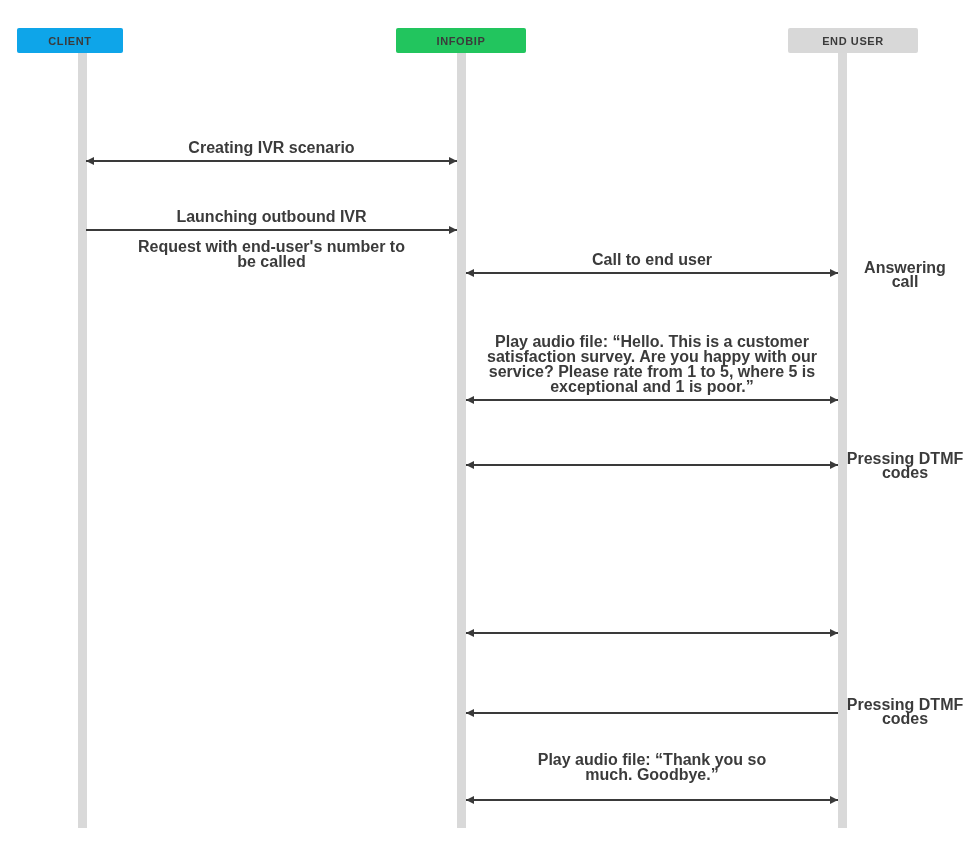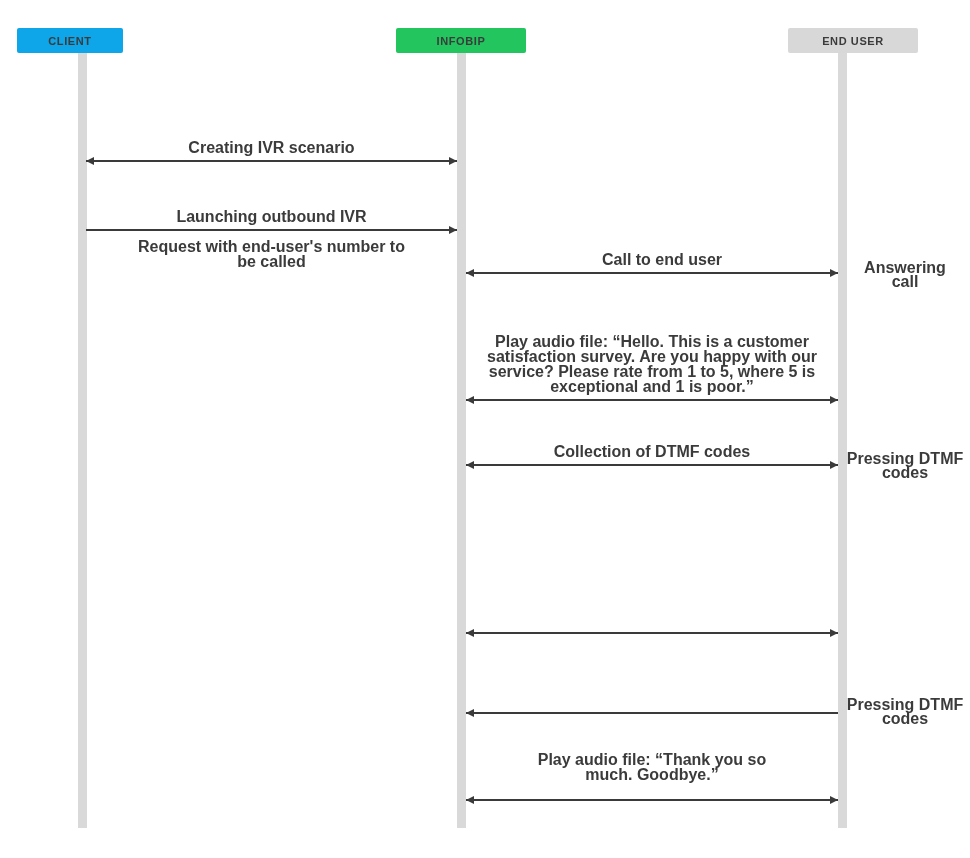--- a/index.html
+++ b/index.html
@@ -80,32 +80,31 @@
     <div class="head head-right" style="left: 449px; top: 157px; border-left-color: rgb(58, 58, 58);"></div>
     <div class="msg-label" style="left: 61.5px; width: 420px; bottom: 703px; color: rgb(59, 59, 59);">Creating IVR scenario</div>
     <div class="msg-line" style="left: 86px; width: 371px; top: 229px; background: rgb(58, 58, 58);"></div>
     <div class="head head-right" style="left: 449px; top: 226px; border-left-color: rgb(58, 58, 58);"></div>
     <div class="msg-label" style="left: 61.5px; width: 420px; top: 239px; color: rgb(59, 59, 59);">Request with end-user's number to
 be called</div>
     <div class="msg-label" style="left: 61.5px; width: 420px; bottom: 634px; color: rgb(59, 59, 59);">Launching outbound IVR</div>
     <div class="msg-line" style="left: 466px; width: 372px; top: 272px; background: rgb(58, 58, 58);"></div>
     <div class="head head-left" style="left: 466px; top: 269px; border-right-color: rgb(58, 58, 58);"></div>
     <div class="head head-right" style="left: 830px; top: 269px; border-left-color: rgb(58, 58, 58);"></div>
-    <div class="msg-label" style="left: 452px; width: 420px; bottom: 591px; color: rgb(59, 59, 59);">Call to end user</div>
+    <div class="msg-label" style="left: 442px; width: 420px; bottom: 591px; color: rgb(59, 59, 59);">Call to end user</div>
     <div class="msg-line" style="left: 466px; width: 372px; top: 399px; background: rgb(58, 58, 58);"></div>
     <div class="head head-left" style="left: 466px; top: 396px; border-right-color: rgb(58, 58, 58);"></div>
     <div class="head head-right" style="left: 830px; top: 396px; border-left-color: rgb(58, 58, 58);"></div>
     <div class="msg-label" style="left: 442px; width: 420px; bottom: 464px; color: rgb(59, 59, 59); margin-top: 44px;">Play audio file: “Hello. This is a customer
 satisfaction survey. Are you happy with our
 service? Please rate from 1 to 5, where 5 is
 exceptional and 1 is poor.”</div>
     <div class="msg-line" style="left: 466px; width: 372px; top: 464px; background: rgb(58, 58, 58);"></div>
     <div class="head head-left" style="left: 466px; top: 461px; border-right-color: rgb(58, 58, 58);"></div>
     <div class="head head-right" style="left: 830px; top: 461px; border-left-color: rgb(58, 58, 58);"></div>
-    <div class="msg-label" style="left: 442px; width: 420px; bottom: 399px; color: rgb(59, 59, 59);">Collection of DTMF codes</div>
     <div class="msg-line" style="left: 466px; width: 372px; top: 632px; background: rgb(58, 58, 58);"></div>
     <div class="head head-left" style="left: 466px; top: 629px; border-right-color: rgb(58, 58, 58);"></div>
     <div class="head head-right" style="left: 830px; top: 629px; border-left-color: rgb(58, 58, 58);"></div>
     <div class="msg-line" style="left: 466px; width: 372px; top: 712px; background: rgb(58, 58, 58);"></div>
     <div class="head head-left" style="left: 466px; top: 709px; border-right-color: rgb(58, 58, 58);"></div>
     <div class="msg-line" style="left: 466px; width: 372px; top: 799px; background: rgb(58, 58, 58);"></div>
     <div class="head head-left" style="left: 466px; top: 796px; border-right-color: rgb(58, 58, 58);"></div>
     <div class="head head-right" style="left: 830px; top: 796px; border-left-color: rgb(58, 58, 58);"></div>
     <div class="msg-label" style="left: 442px; width: 420px; bottom: 76px; color: rgb(59, 59, 59);">Play audio file: “Thank you so
 much. Goodbye.”</div>

